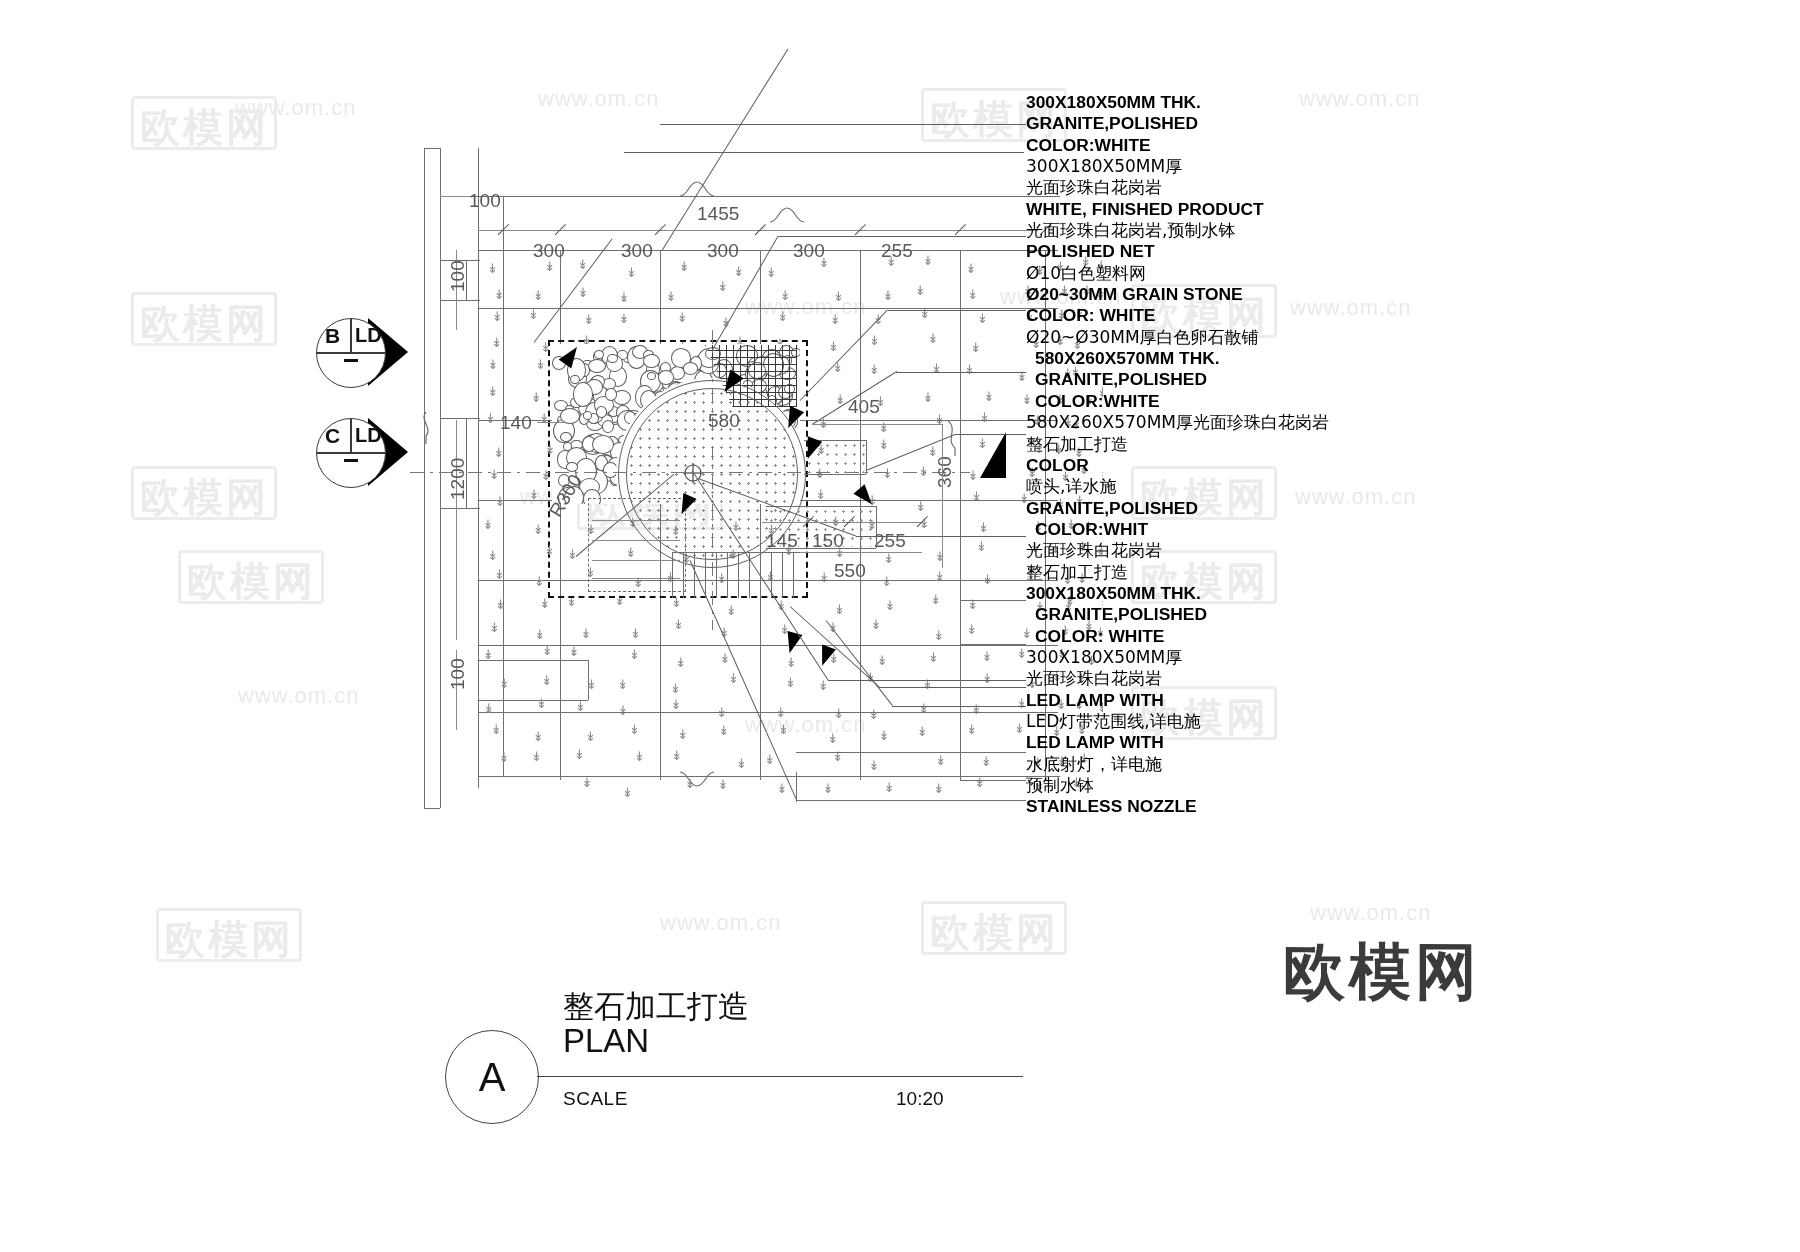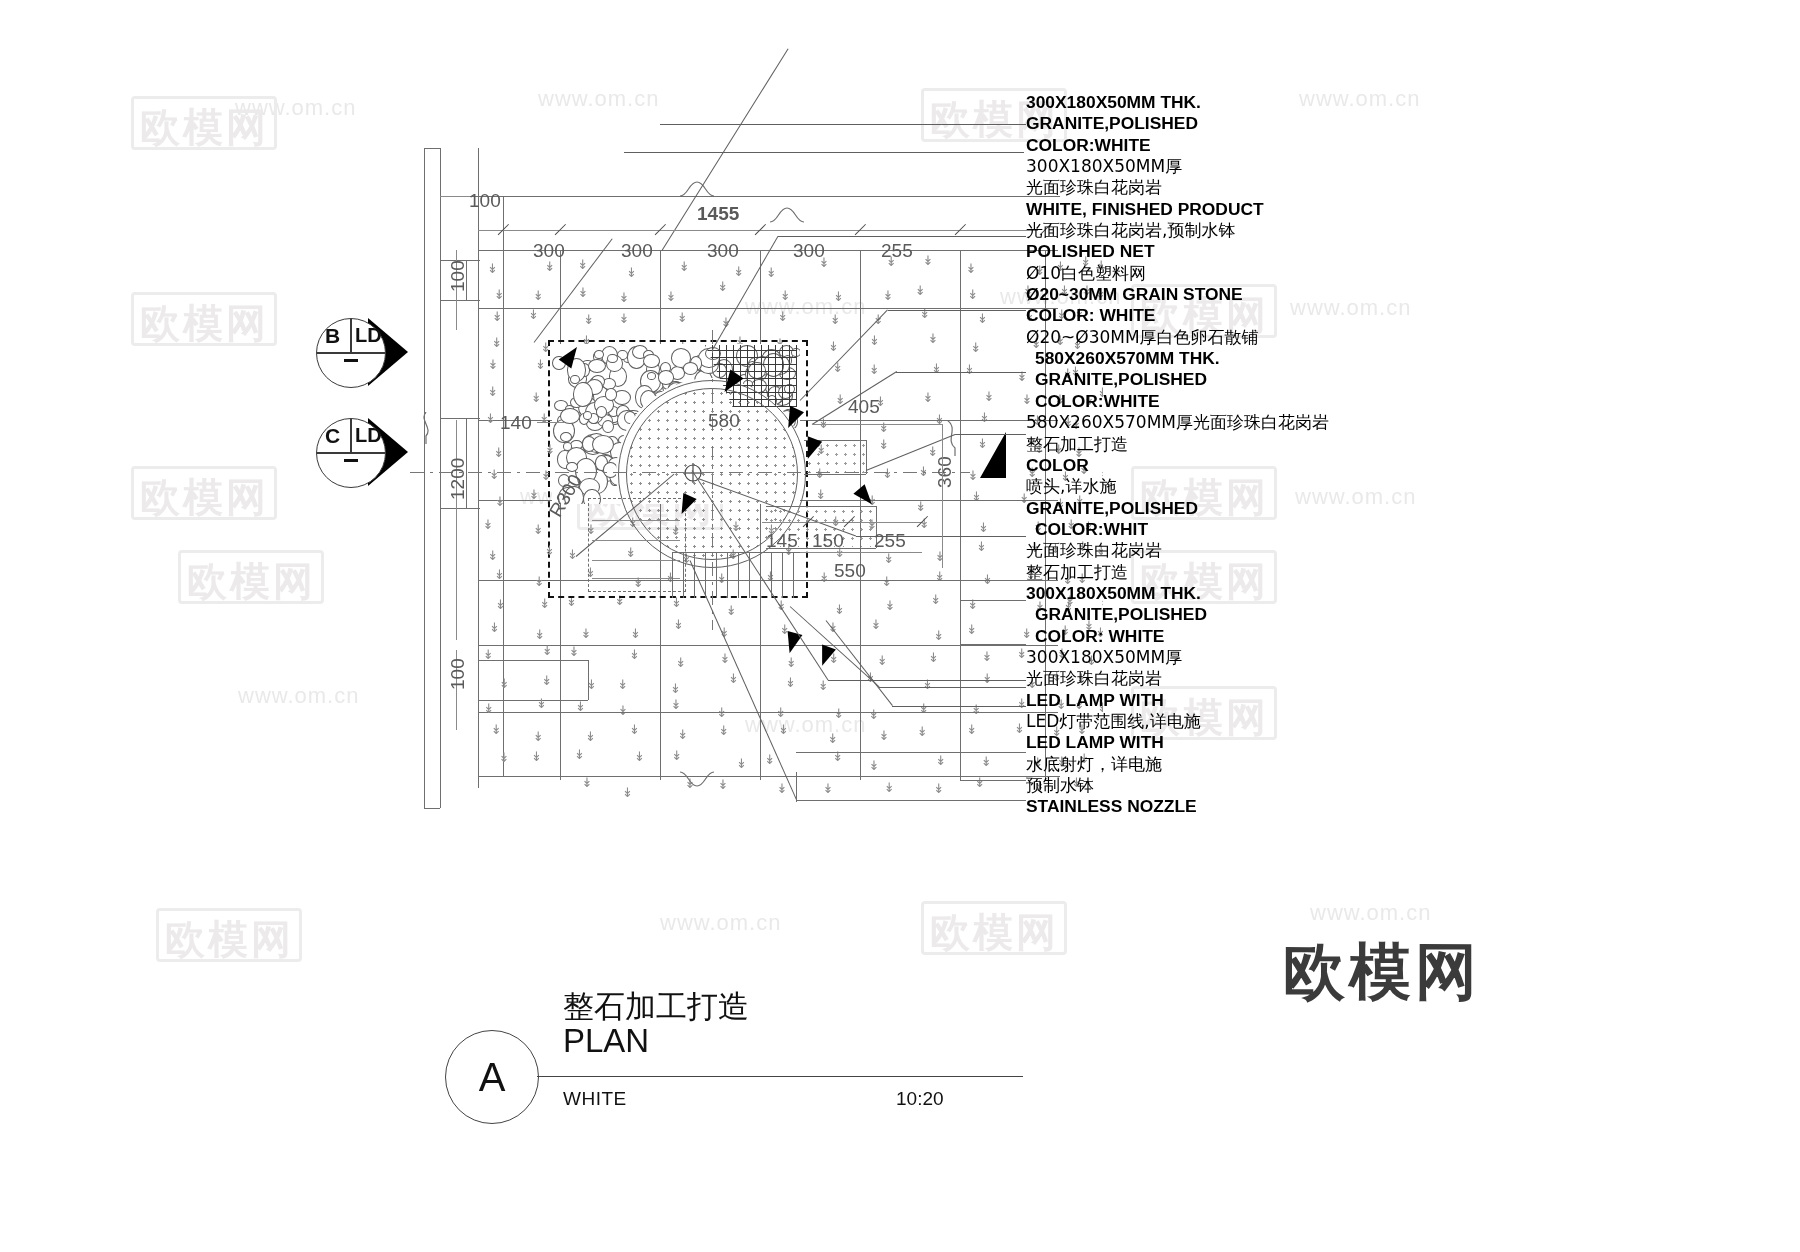--- a/index.html
+++ b/index.html
@@ -823,21 +823,21 @@
   <div class="ln h" style="left:440px;top:196px;width:30px;background:#8a8a8a;"></div>
   <div class="tick" style="left:496px;top:229px;"></div>
   <div class="tick" style="left:553px;top:229px;"></div>
   <div class="tick" style="left:653px;top:229px;"></div>
   <div class="tick" style="left:753px;top:229px;"></div>
   <div class="tick" style="left:853px;top:229px;"></div>
   <div class="tick" style="left:953px;top:229px;"></div>
   <div class="tick" style="left:1038px;top:229px;"></div>
 
   <div class="dimtxt" style="left:469px;top:190px;">100</div>
-  <div class="dimtxt" style="left:697px;top:203px;font-weight:bold;">1455</div>
+  <div class="dimtxt" style="left:697px;top:203px;">1455</div>
   <div class="dimtxt" style="left:533px;top:240px;">300</div>
   <div class="dimtxt" style="left:621px;top:240px;">300</div>
   <div class="dimtxt" style="left:707px;top:240px;">300</div>
   <div class="dimtxt" style="left:793px;top:240px;">300</div>
   <div class="dimtxt" style="left:881px;top:240px;">255</div>
 
   <div class="ln v" style="left:456px;top:250px;height:80px;background:#8a8a8a;"></div>
   <div class="ln v" style="left:456px;top:420px;height:220px;background:#8a8a8a;"></div>
   <div class="ln v" style="left:456px;top:650px;height:80px;background:#8a8a8a;"></div>
   <div class="dimtxt vert" style="left:447px;top:292px;">100</div>
@@ -1002,17 +1002,17 @@
     <div class="note cn">水底射灯，详电施</div>
     <div class="note cn">预制水钵</div>
     <div class="note">STAINLESS NOZZLE</div>
   </div>
 
 <div>
   <div class="tcircle" style="left:445px;top:1030px;">A</div>
   <div class="ttl-cn" style="left:563px;top:986px;">整石加工打造</div>
   <div class="ttl-en" style="left:563px;top:1022px;">PLAN</div>
   <div class="ln h" style="left:537px;top:1076px;width:486px;background:#444;"></div>
-  <div class="ttl-sc" style="left:563px;top:1088px;">WHITE</div>
+  <div class="ttl-sc" style="left:563px;top:1088px;">SCALE</div>
   <div class="ttl-rt" style="left:896px;top:1088px;">10:20</div>
 </div>
 
 <div class="wm-big" style="left:1283px;top:930px;">欧模网</div>
 
 </body></html>

